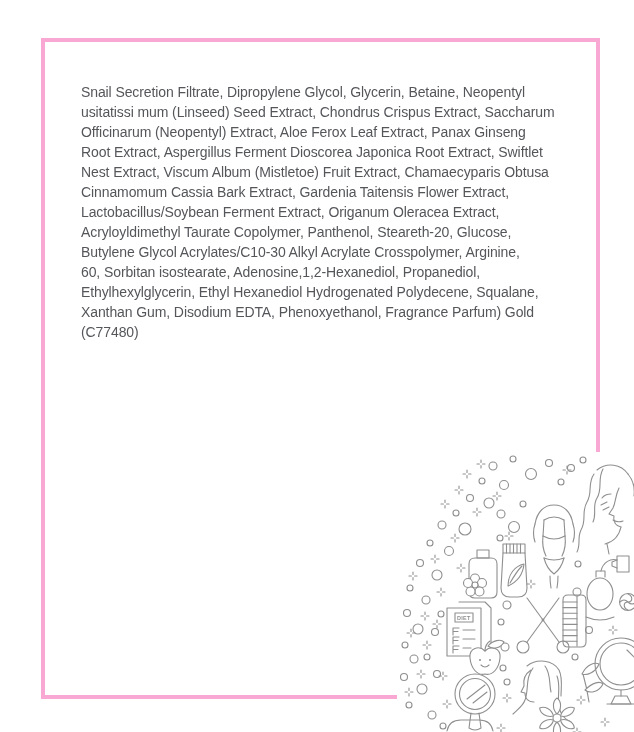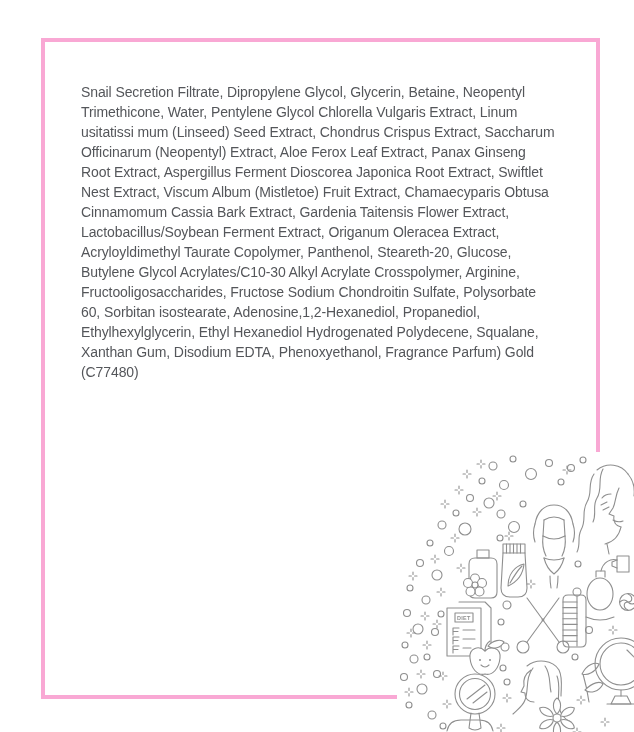--- a/index.html
+++ b/index.html
@@ -76,30 +76,28 @@
   }
 </style>
 </head>
 <body>
 
 <div class="page">
 
   <div class="ingredients-box">
     <div class="ingredients-text">
         <div class="ing-line">Snail Secretion Filtrate, Dipropylene Glycol, Glycerin, Betaine, Neopentyl</div>
-        <div class="ing-line">Trimethicone, Water, Pentylene Glycol Chlorella Vulgaris Extract, Linum</div>
         <div class="ing-line">usitatissi mum (Linseed) Seed Extract, Chondrus Crispus Extract, Saccharum</div>
         <div class="ing-line">Officinarum (Neopentyl) Extract, Aloe Ferox Leaf Extract, Panax Ginseng</div>
         <div class="ing-line">Root Extract, Aspergillus Ferment Dioscorea Japonica Root Extract, Swiftlet</div>
         <div class="ing-line">Nest Extract, Viscum Album (Mistletoe) Fruit Extract, Chamaecyparis Obtusa</div>
         <div class="ing-line">Cinnamomum Cassia Bark Extract, Gardenia Taitensis Flower Extract,</div>
         <div class="ing-line">Lactobacillus/Soybean Ferment Extract, Origanum Oleracea Extract,</div>
         <div class="ing-line">Acryloyldimethyl Taurate Copolymer, Panthenol, Steareth-20, Glucose,</div>
         <div class="ing-line">Butylene Glycol Acrylates/C10-30 Alkyl Acrylate Crosspolymer, Arginine,</div>
-        <div class="ing-line">Fructooligosaccharides, Fructose Sodium Chondroitin Sulfate, Polysorbate</div>
         <div class="ing-line">60, Sorbitan isostearate, Adenosine,1,2-Hexanediol, Propanediol,</div>
         <div class="ing-line">Ethylhexylglycerin, Ethyl Hexanediol Hydrogenated Polydecene, Squalane,</div>
         <div class="ing-line">Xanthan Gum, Disodium EDTA, Phenoxyethanol, Fragrance Parfum) Gold</div>
         <div class="ing-line">(C77480)</div>
       </div>
   </div>
 
   <div class="illustration">
     <svg width="237" height="280" viewBox="0 0 237 280">
       <defs>

